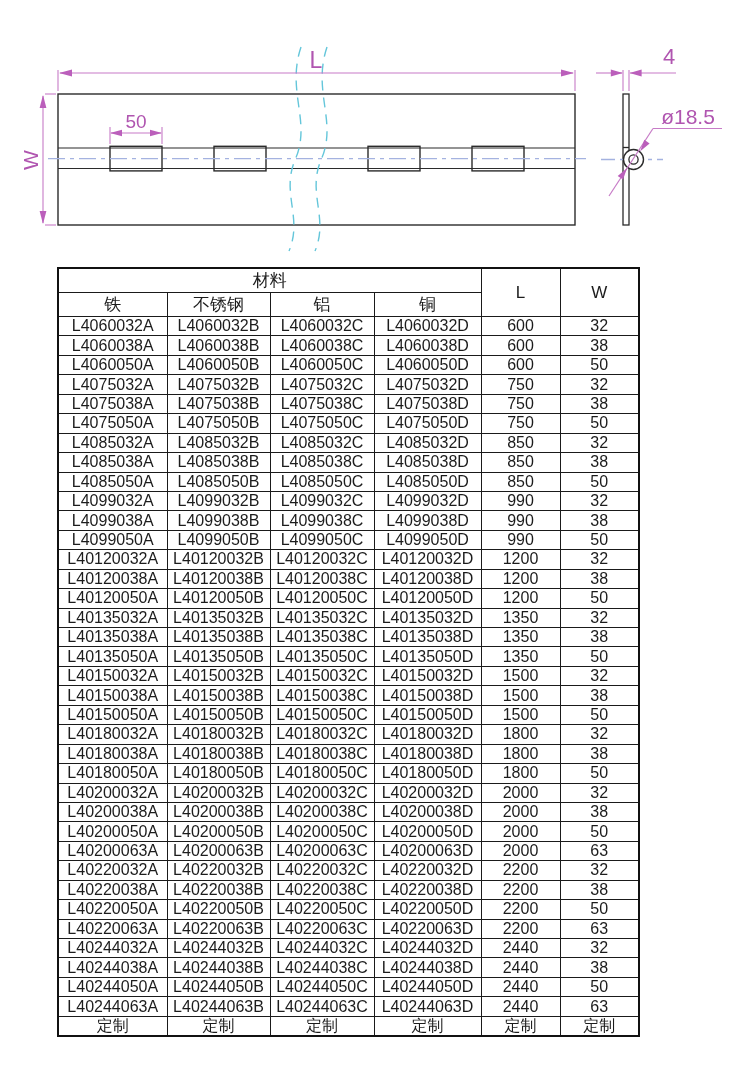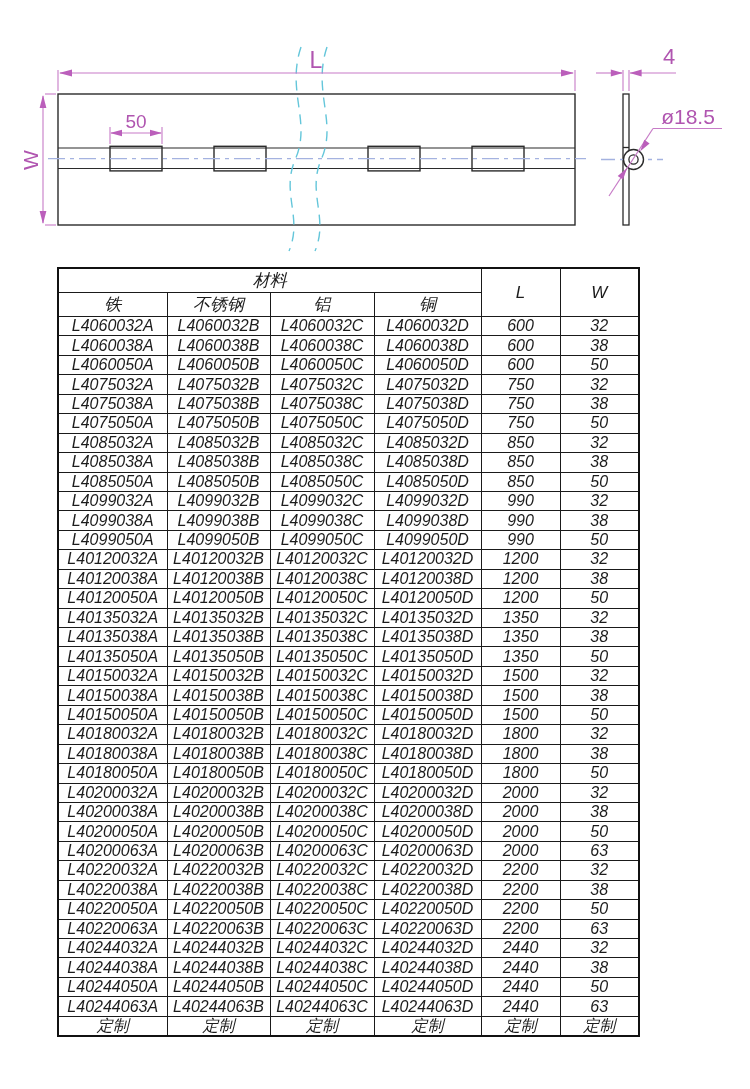--- a/index.html
+++ b/index.html
@@ -1,19 +1,19 @@
 <!DOCTYPE html>
 <html><head>
 <meta charset="utf-8">
 <style>
   html,body{margin:0;padding:0;background:#ffffff;}
   body{width:750px;height:1089px;position:relative;font-family:"Liberation Sans",sans-serif;}
   #drawing{position:absolute;left:0;top:0;}
   .dim-text{fill:#b055b0;font-family:"Liberation Sans",sans-serif;}
-  #table-wrap{position:absolute;left:57px;top:267px;width:508px;font-style:italic;}
+  #table-wrap{position:absolute;left:57px;top:267px;width:508px;}
   table{border-collapse:collapse;width:100%;table-layout:fixed;color:#1c1c1c;}
   table,td,th{border:1.4px solid #1a1a1a;}
   table{border:2.2px solid #111;}
   th{font-weight:normal;}
   thead tr.r1 th{height:23px;font-size:17px;}
   thead tr.r2 th{height:22px;font-size:17px;}
   th.lw{font-size:18px;}
   tbody td{height:18.45px;font-size:16px;text-align:center;padding:0;line-height:1;overflow:hidden;white-space:nowrap;}
   thead th{text-align:center;padding:0;}
 </style>

